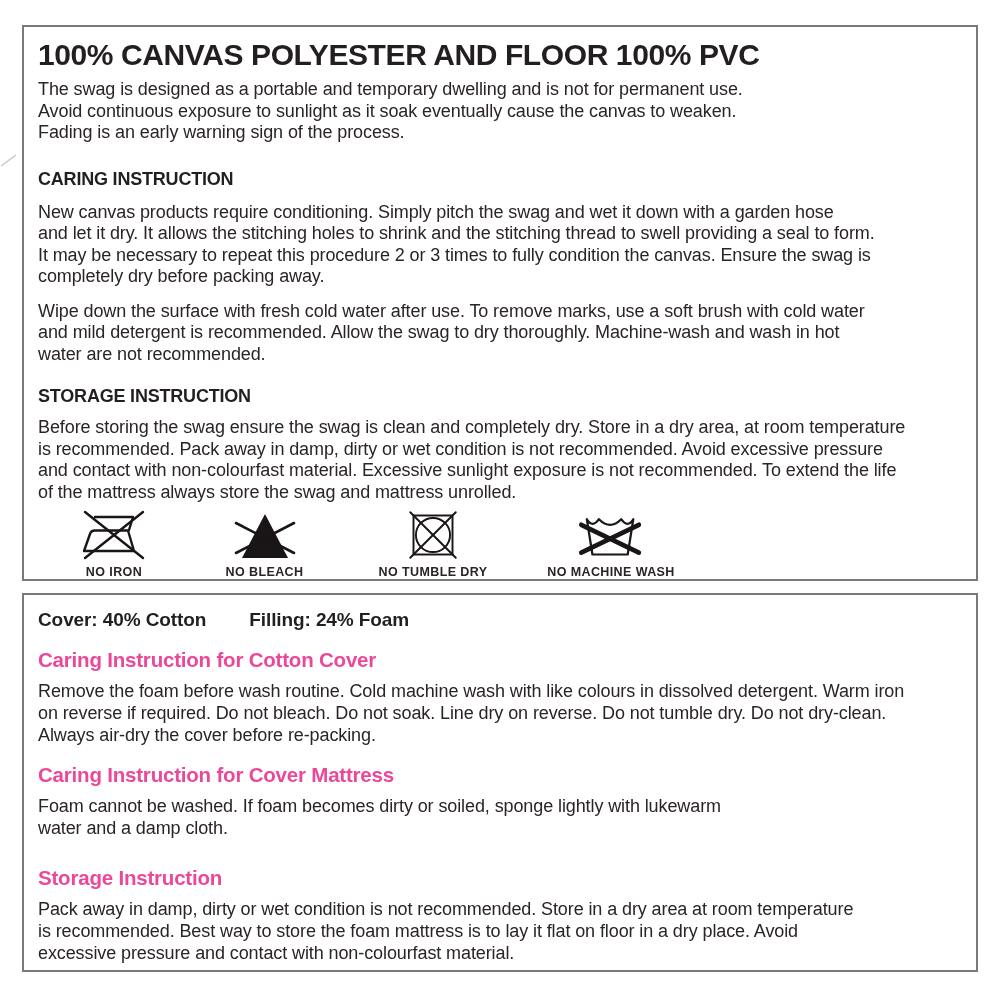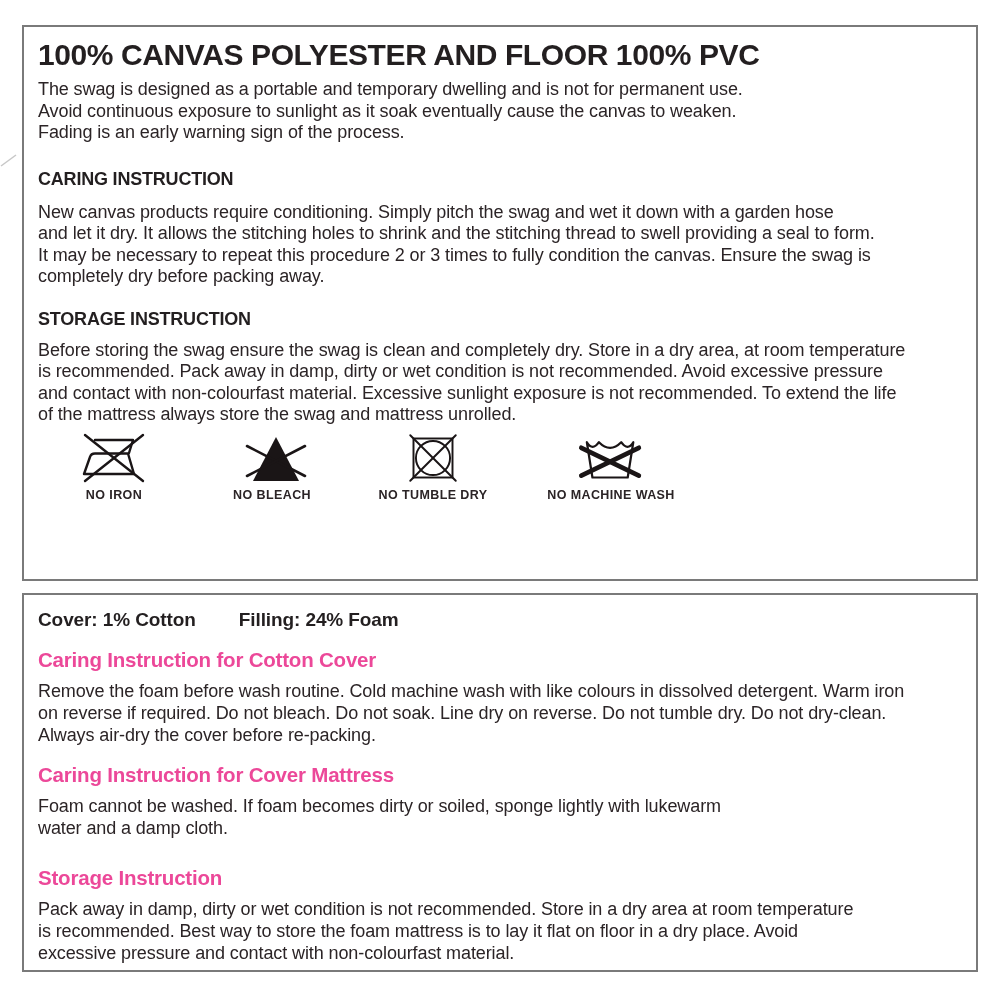--- a/index.html
+++ b/index.html
@@ -85,21 +85,21 @@
   .symbol-item svg { display: block; }
   .symbol-label {
     font-size: 12.5px;
     font-weight: bold;
     letter-spacing: 0.4px;
     color: #2b2426;
     margin-top: 4px;
     white-space: nowrap;
   }
   .sym-iron   { left: 30px;  width: 92px;  }
-  .sym-bleach { left: 148px; width: 125px; align-items: flex-end; }
+  .sym-bleach { left: 164px; width: 125px; }
   .sym-tumble { left: 330px; width: 130px; }
   .sym-wash   { left: 495px; width: 156px; }
 
   .edge-mark {
     position: absolute;
     left: 0; top: 150px;
     opacity: 0.55;
   }
 </style>
 </head>
@@ -117,20 +117,23 @@
 Avoid continuous exposure to sunlight as it soak eventually cause the canvas to weaken.
 Fading is an early warning sign of the process.</p>
 
   <h2 class="sec-caps h-caring">CARING INSTRUCTION</h2>
 
   <p class="para">New canvas products require conditioning. Simply pitch the swag and wet it down with a garden hose
 and let it dry. It allows the stitching holes to shrink and the stitching thread to swell providing a seal to form.
 It may be necessary to repeat this procedure 2 or 3 times to fully condition the canvas. Ensure the swag is
 completely dry before packing away.</p>
 
+  <p class="para p-wipe">Wipe down the surface with fresh cold water after use. To remove marks, use a soft brush with cold water
+and mild detergent is recommended. Allow the swag to dry thoroughly. Machine-wash and wash in hot
+water are not recommended.</p>
 
   <h2 class="sec-caps h-storage">STORAGE INSTRUCTION</h2>
 
   <p class="para">Before storing the swag ensure the swag is clean and completely dry. Store in a dry area, at room temperature
 is recommended. Pack away in damp, dirty or wet condition is not recommended. Avoid excessive pressure
 and contact with non-colourfast material.  Excessive sunlight exposure is not recommended. To extend the life
 of the mattress always store the swag and mattress unrolled.</p>
 
   <div class="symbols-row">
 
@@ -179,21 +182,21 @@
       </svg>
       <div class="symbol-label">NO MACHINE WASH</div>
     </div>
 
   </div>
 </div>
 
 <div class="panel panel-bottom">
 
   <div class="materials">
-    <span>Cover: 1% Cotton</span><span class="mat-gap"></span><span>Filling: 24% Foam</span>
+    <span>Cover: 40% Cotton</span><span class="mat-gap"></span><span>Filling: 24% Foam</span>
   </div>
 
   <h2 class="sec-mixed h-cotton">Caring Instruction for Cotton Cover</h2>
   <p class="para">Remove the foam before wash routine. Cold machine wash with like colours in dissolved detergent. Warm iron
 on reverse if required. Do not bleach. Do not soak. Line dry on reverse. Do not tumble dry. Do not dry-clean.
 Always air-dry the cover before re-packing.</p>
 
   <h2 class="sec-mixed h-foam">Caring Instruction for Cover Mattress</h2>
   <p class="para">Foam cannot be washed. If foam becomes dirty or soiled, sponge lightly with lukewarm
 water and a damp cloth.</p>

